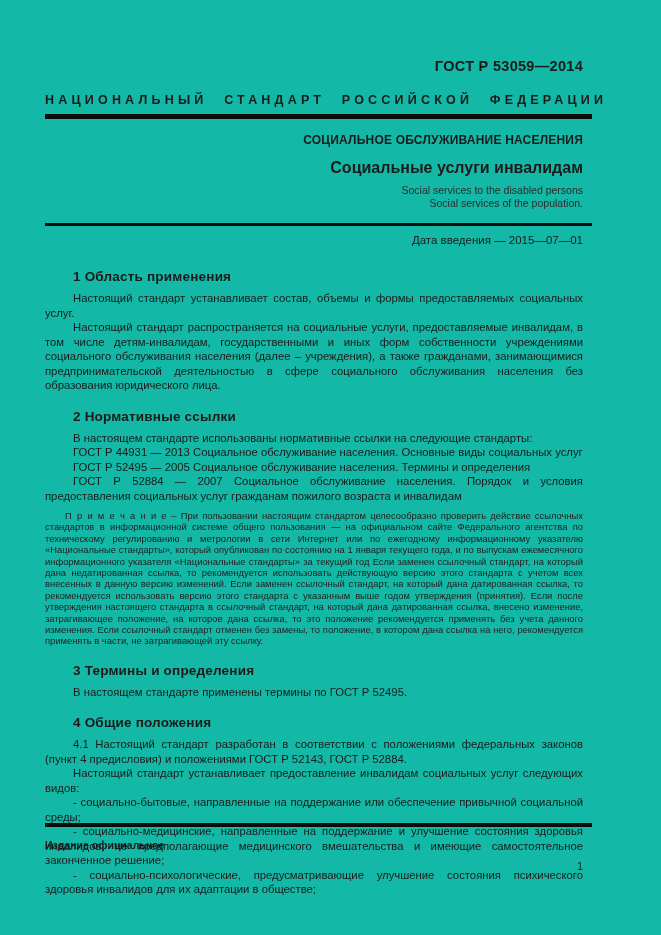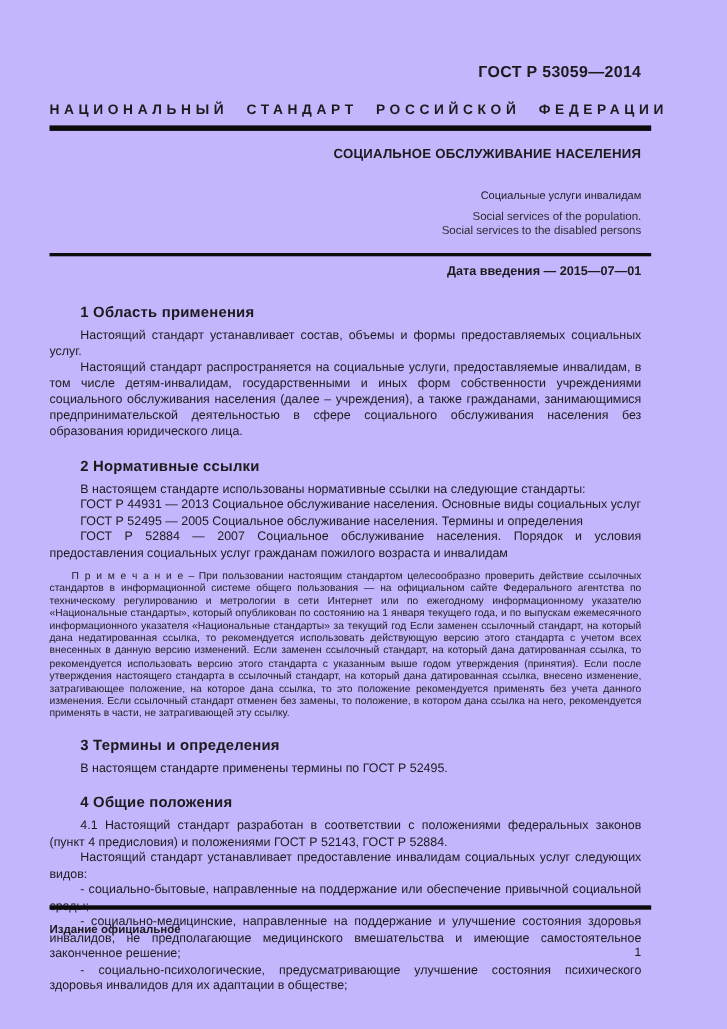--- a/index.html
+++ b/index.html
@@ -11,21 +11,21 @@
     width: 661px;
     height: 935px;
     font-family: "Liberation Sans", sans-serif;
     color: #1b1b1b;
     overflow: hidden;
   }
   .page {
     position: relative;
     width: 661px;
     height: 935px;
-    background: #c4b5fd;
+    background: #14b8a6;
   }
   .content {
     position: absolute;
     left: 45px;
     top: 0;
     width: 538px;
   }
   .doc-number {
     margin-top: 58px;
     font-size: 14.5px;
@@ -50,40 +50,40 @@
   .title-block {
     text-align: right;
     margin-top: 14px;
   }
   .title-main {
     font-size: 12px;
     font-weight: bold;
     letter-spacing: 0.2px;
   }
   .title-sub {
-    font-size: 10px;
-    font-weight: normal;
-    margin-top: 26px;
+    font-size: 16px;
+    font-weight: bold;
+    margin-top: 12px;
   }
   .title-en {
     font-size: 10.5px;
     line-height: 12.5px;
     margin-top: 7px;
     color: #2c2c2c;
   }
   .bar-mid {
     width: 547px;
     height: 3px;
     background: #0c0c0c;
     margin-top: 14px;
   }
   .date-line {
     margin-top: 8px;
     font-size: 11.5px;
-    font-weight: bold;
+    font-weight: normal;
     text-align: right;
   }
   h2.sec {
     font-size: 13.5px;
     font-weight: bold;
     margin: 16px 0 7px 0;
     padding-left: 28px;
     letter-spacing: 0.2px;
   }
   h2.sec.first {
@@ -138,22 +138,22 @@
 
     <div class="doc-number">ГОСТ Р 53059—2014</div>
 
     <div class="std-line">НАЦИОНАЛЬНЫЙ СТАНДАРТ РОССИЙСКОЙ ФЕДЕРАЦИИ</div>
     <div class="bar-thick"></div>
 
     <div class="title-block">
       <div class="title-main">СОЦИАЛЬНОЕ ОБСЛУЖИВАНИЕ НАСЕЛЕНИЯ</div>
       <div class="title-sub">Социальные услуги инвалидам</div>
       <div class="title-en">
+        <div>Social services to the disabled persons</div>
         <div>Social services of the population.</div>
-        <div>Social services to the disabled persons</div>
       </div>
     </div>
 
     <div class="bar-mid"></div>
     <div class="date-line">Дата введения — 2015—07—01</div>
 
     <h2 class="sec first">1 Область применения</h2>
     <p class="body">Настоящий стандарт устанавливает состав, объемы и формы предоставляемых социальных услуг.</p>
     <p class="body">Настоящий стандарт распространяется на социальные услуги, предоставляемые инвалидам, в том числе детям-инвалидам, государственными и иных форм собственности учреждениями социального обслуживания населения (далее – учреждения), а также гражданами, занимающимися предпринимательской деятельностью в сфере социального обслуживания населения без образования юридического лица.</p>
 

